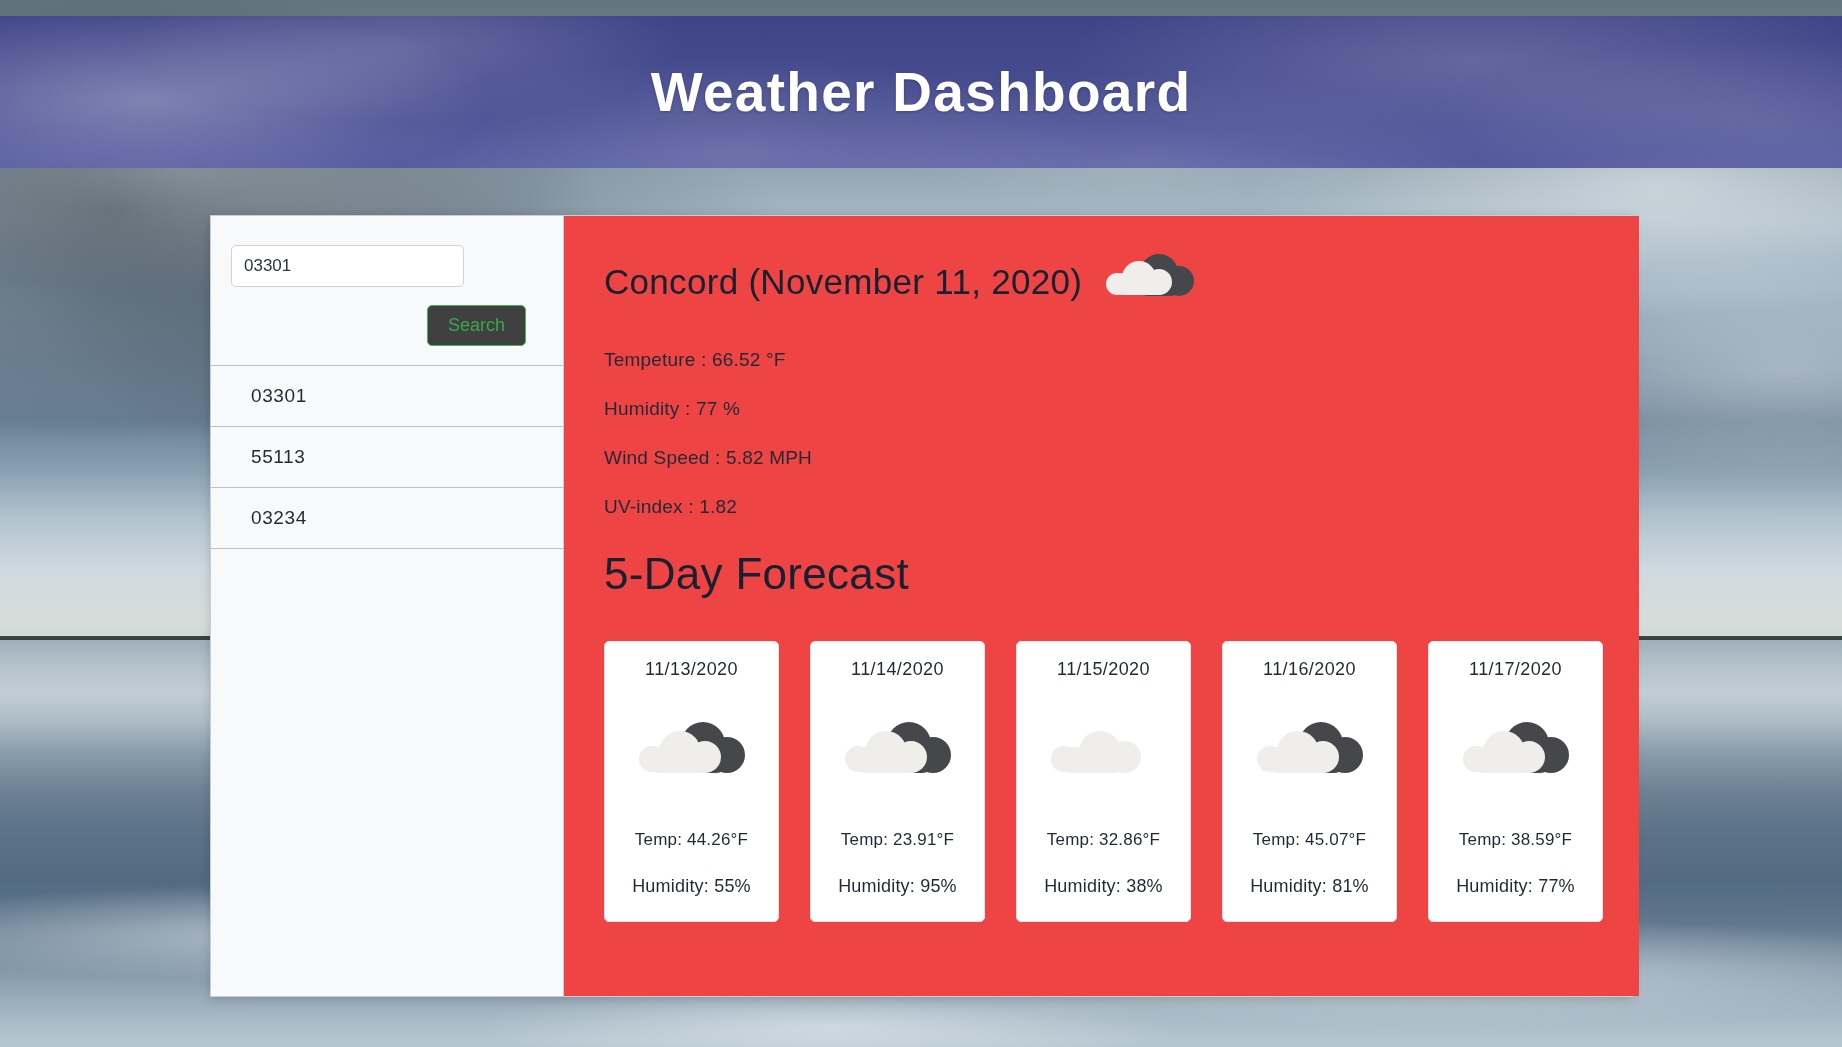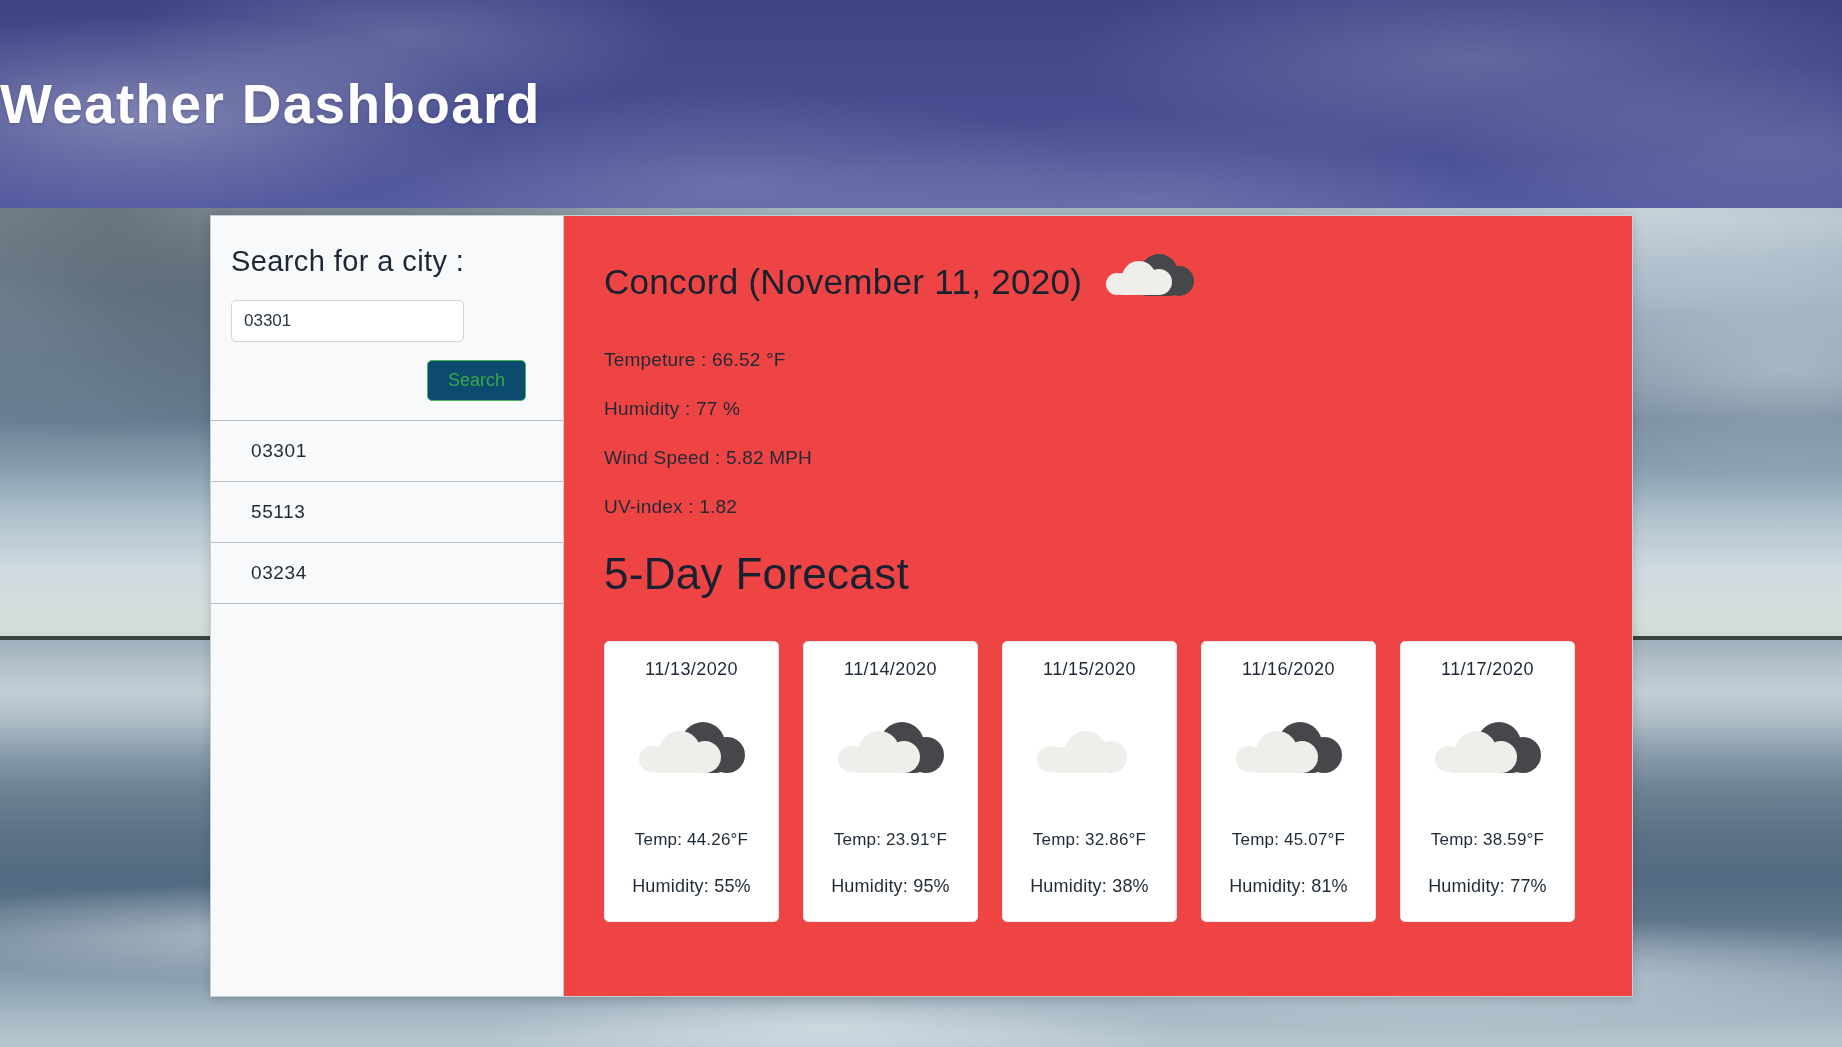--- a/index.html
+++ b/index.html
@@ -109,34 +109,34 @@
         #89a0b1 470px,
         #b3c4cf 520px,
         #cfdae0 570px,
         #d6dedb 620px,
         #c9d4d6 660px);
   }
 
   
   #header {
     position: absolute;
-    left: 0; top: 0;
-    width: 1842px; height: 208px;
+    left: 0; top: 16px;
+    width: 1842px; height: 152px;
     z-index: 3;
     background:
       radial-gradient(ellipse 520px 150px at 8% 55%, rgba(255,255,255,.30), rgba(255,255,255,0) 66%),
       radial-gradient(ellipse 420px 120px at 22% 18%, rgba(255,255,255,.18), rgba(255,255,255,0) 66%),
       radial-gradient(ellipse 560px 140px at 40% 88%, rgba(255,255,255,.16), rgba(255,255,255,0) 66%),
       radial-gradient(ellipse 600px 150px at 80% 28%, rgba(255,255,255,.17), rgba(255,255,255,0) 68%),
       radial-gradient(ellipse 480px 120px at 96% 70%, rgba(255,255,255,.14), rgba(255,255,255,0) 68%),
       radial-gradient(ellipse 500px 130px at 62% 96%, rgba(255,255,255,.13), rgba(255,255,255,0) 68%),
       linear-gradient(to bottom, #3f4487 0%, #464b8e 40%, #4a5094 72%, #555ba0 100%);
     display: flex;
     align-items: center;
-    justify-content: flex-start;
+    justify-content: center;
   }
   #header-title {
     color: #ffffff;
     font-size: 55px;
     font-weight: 700;
     letter-spacing: 1.3px;
     text-shadow: 0 1px 3px rgba(0,0,0,.22);
     white-space: nowrap;
   }
 
@@ -186,21 +186,21 @@
   #search-row {
     display: flex;
     justify-content: flex-end;
     padding-right: 17px;
     margin-top: 18px;
     margin-bottom: 19px;
   }
   #search-button {
     font-size: 18px;
     color: #39a84c;
-    background: #0c4a6e;
+    background: #404040;
     border: 1px solid #48b15c;
     border-radius: 5px;
     padding: 9px 20px;
     cursor: pointer;
     font-family: "Liberation Sans", sans-serif;
   }
   #history-list {
     border-top: 1px solid #b9bfc5;
     list-style: none;
   }
@@ -244,21 +244,22 @@
   #forecast-heading {
     font-size: 44px;
     color: #172130;
     font-weight: 400;
     letter-spacing: .3px;
     margin-top: 31px;
     margin-bottom: 42px;
   }
   #forecast-row {
     display: flex;
-    gap: 24px;
+    gap: 31px;
+    justify-content: space-between;
   }
   .forecast-card {
     width: 175px;
     height: 281px;
     background: #ffffff;
     border: 1px solid #e3e7ea;
     border-radius: 5px;
     display: flex;
     flex-direction: column;
     align-items: center;
@@ -334,21 +335,20 @@
 <div id="bg-water"></div>
 
 <div id="header">
   <div id="header-title">Weather Dashboard</div>
 </div>
 
 <div id="panel">
 
   <div id="sidebar">
     <div id="sidebar-top">
-      <div id="sidebar-heading">Search for a city :</div>
       <input id="search-input" type="text" value="03301" style="">
       <div id="search-row">
         <button id="search-button">Search</button>
       </div>
     </div>
     <ul id="history-list">
       <li class="history-item">03301</li>
       <li class="history-item">55113</li>
       <li class="history-item">03234</li>
     </ul>

